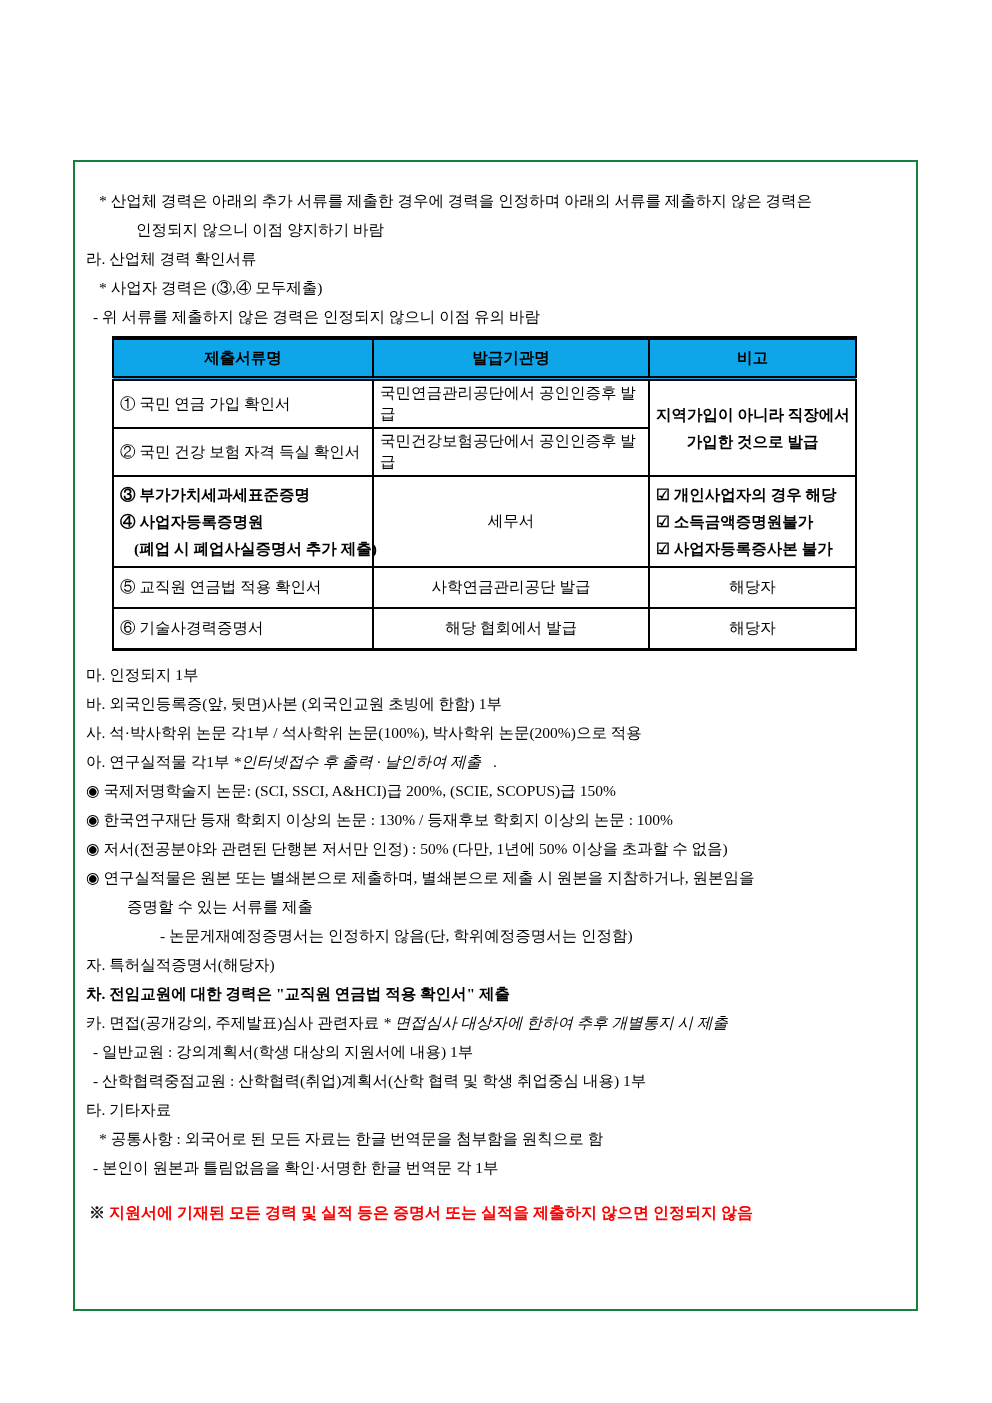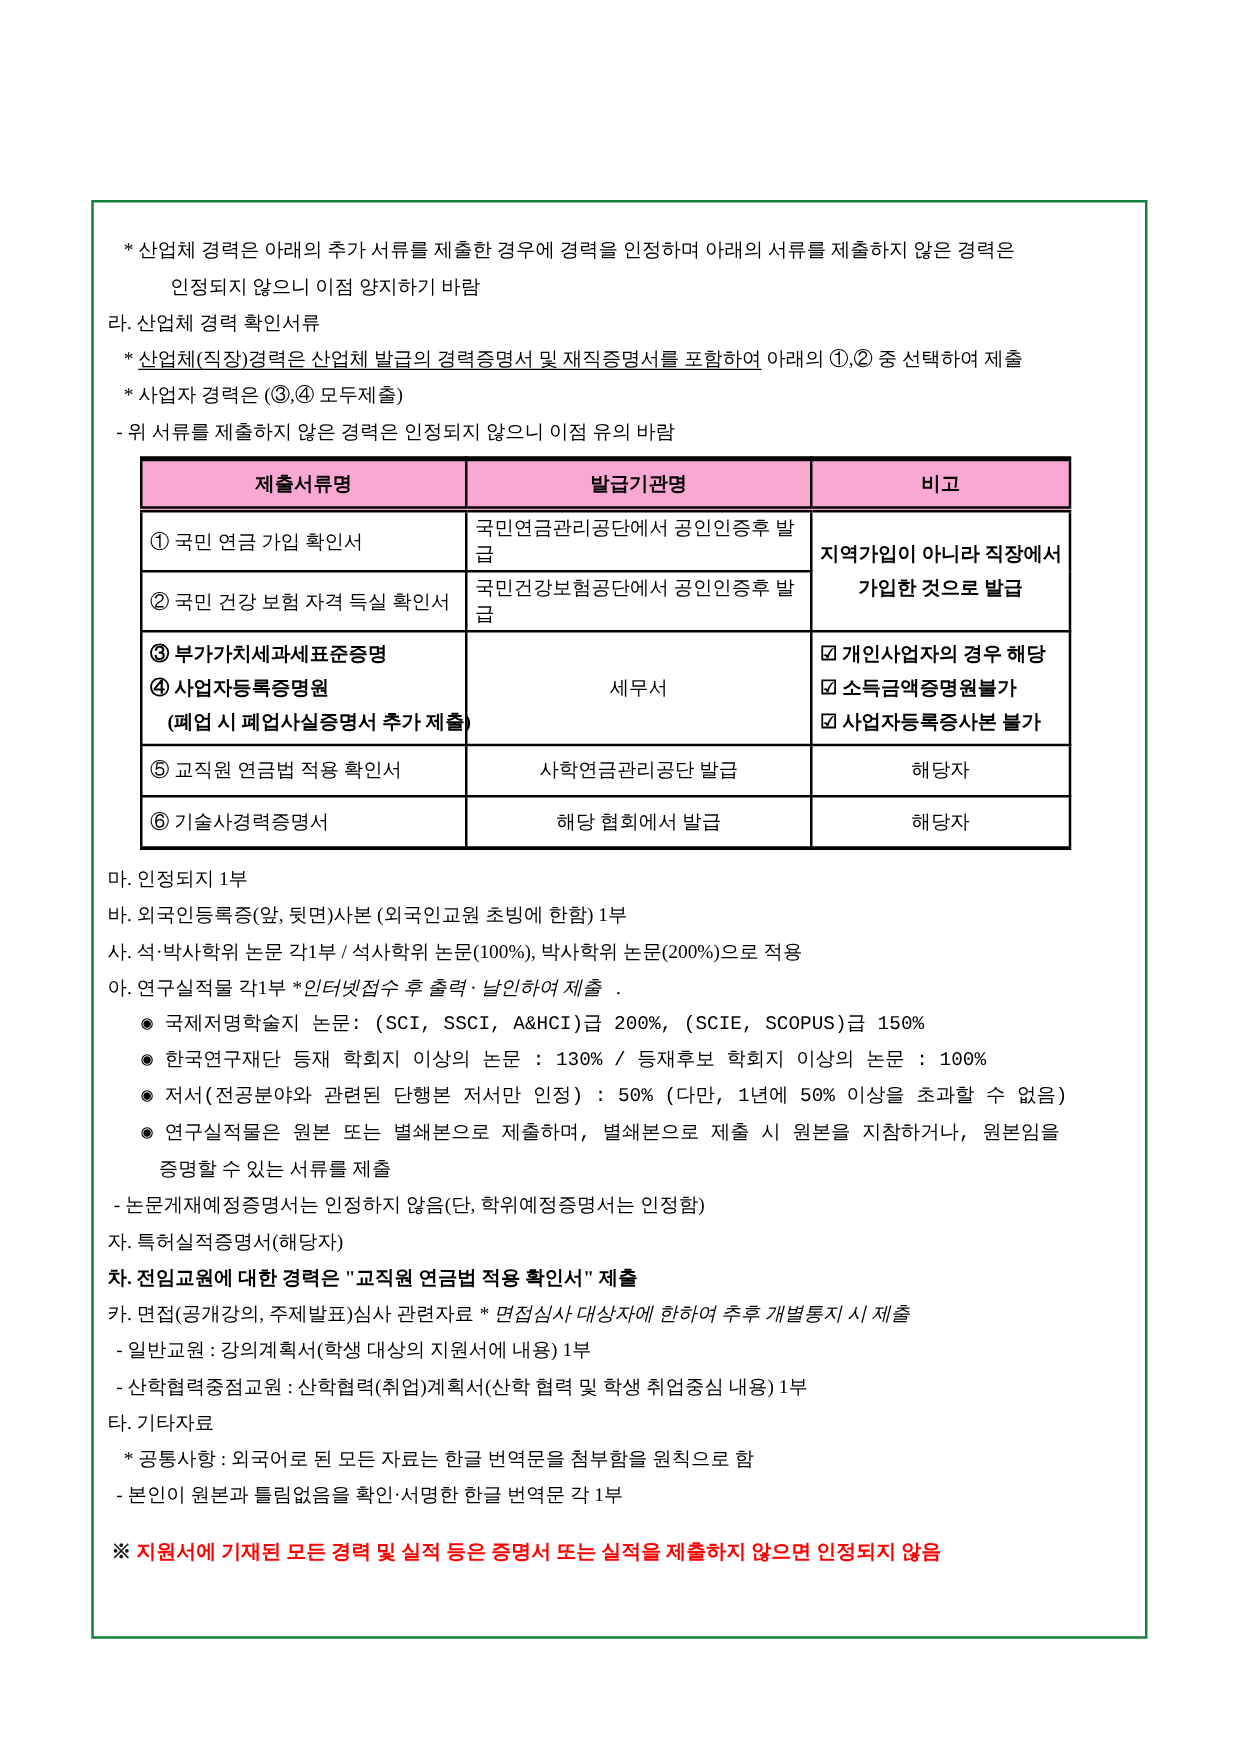--- a/index.html
+++ b/index.html
@@ -10,37 +10,37 @@
   .doc-box {
     position:absolute; left:73px; top:160px; width:845px; height:1151px;
     border:2px solid #15803d; box-sizing:border-box; padding:24px 14px 0 0;
     overflow:hidden;
   }
   .line { font-size:15.5px; line-height:29px; white-space:pre; }
   .ind-a      { padding-left:11px; }
   .ind-star   { padding-left:24px; }
   .ind-cont   { padding-left:37px;margin-left:24px; }
   .ind-dash   { padding-left:18px; }
-  .ind-bullet { padding-left:38px;font-family:Liberation Mono, monospace; }
+  .ind-bullet { padding-left:11px; }
   .ind-bcont  { padding-left:52px; }
-  .ind-bdash  { padding-left:16px; }
+  .ind-bdash  { padding-left:41px;margin-left:44px; }
   .u { text-decoration:underline; text-underline-offset:3px; }
   .it { font-style:italic; }
   .b { font-weight:bold; }
 
   table.docs {
     border-collapse:collapse; margin:5px 0 9px 37px; table-layout:fixed;
     width:743px; border-top:4px solid #000; border-bottom:3px solid #000;
     font-size:15.5px;
   }
   table.docs col.c1 { width:260px; }
   table.docs col.c2 { width:276px; }
   table.docs col.c3 { width:207px; }
   table.docs th {
-    background:#f9a8d4; font-weight:bold; text-align:center;
+    background:#0ea5e9; font-weight:bold; text-align:center;
     border-bottom:5px double #000; height:32px; padding:2px 8px;
   }
   table.docs th, table.docs td { border-left:2px solid #000; border-right:2px solid #000; }
   table.docs td { border-top:2px solid #000; border-bottom:2px solid #000; padding:2px 6px; }
   td.lft { text-align:left; }
   td.ctr { text-align:center; }
   .cell-line { line-height:27px; white-space:pre;font-weight:bold; }
   .cell-indent { padding-left:14px; }
   tr.r-std  td { height:35px; }
   tr.r-tall td { height:85px; vertical-align:middle; }
@@ -54,21 +54,20 @@
 </style>
 </head>
 <body>
 
 <div class="page">
   <div class="doc-box">
 
     <div class="line ind-star">* 산업체 경력은 아래의 추가 서류를 제출한 경우에 경력을 인정하며 아래의 서류를 제출하지 않은 경력은</div>
     <div class="line ind-cont">인정되지 않으니 이점 양지하기 바람</div>
     <div class="line ind-a">라. 산업체 경력 확인서류</div>
-    <div class="line ind-star"><span>* </span><span class="u">산업체(직장)경력은 산업체 발급의 경력증명서 및 재직증명서를 포함하여</span><span> 아래의 ①,② 중 선택하여 제출</span></div>
     <div class="line ind-star">* 사업자 경력은 (③,④ 모두제출)</div>
     <div class="line ind-dash">- 위 서류를 제출하지 않은 경력은 인정되지 않으니 이점 유의 바람</div>
 
     <table class="docs">
       <colgroup>
           <col class="c1">
           <col class="c2">
           <col class="c3">
         </colgroup>
       <tbody>

